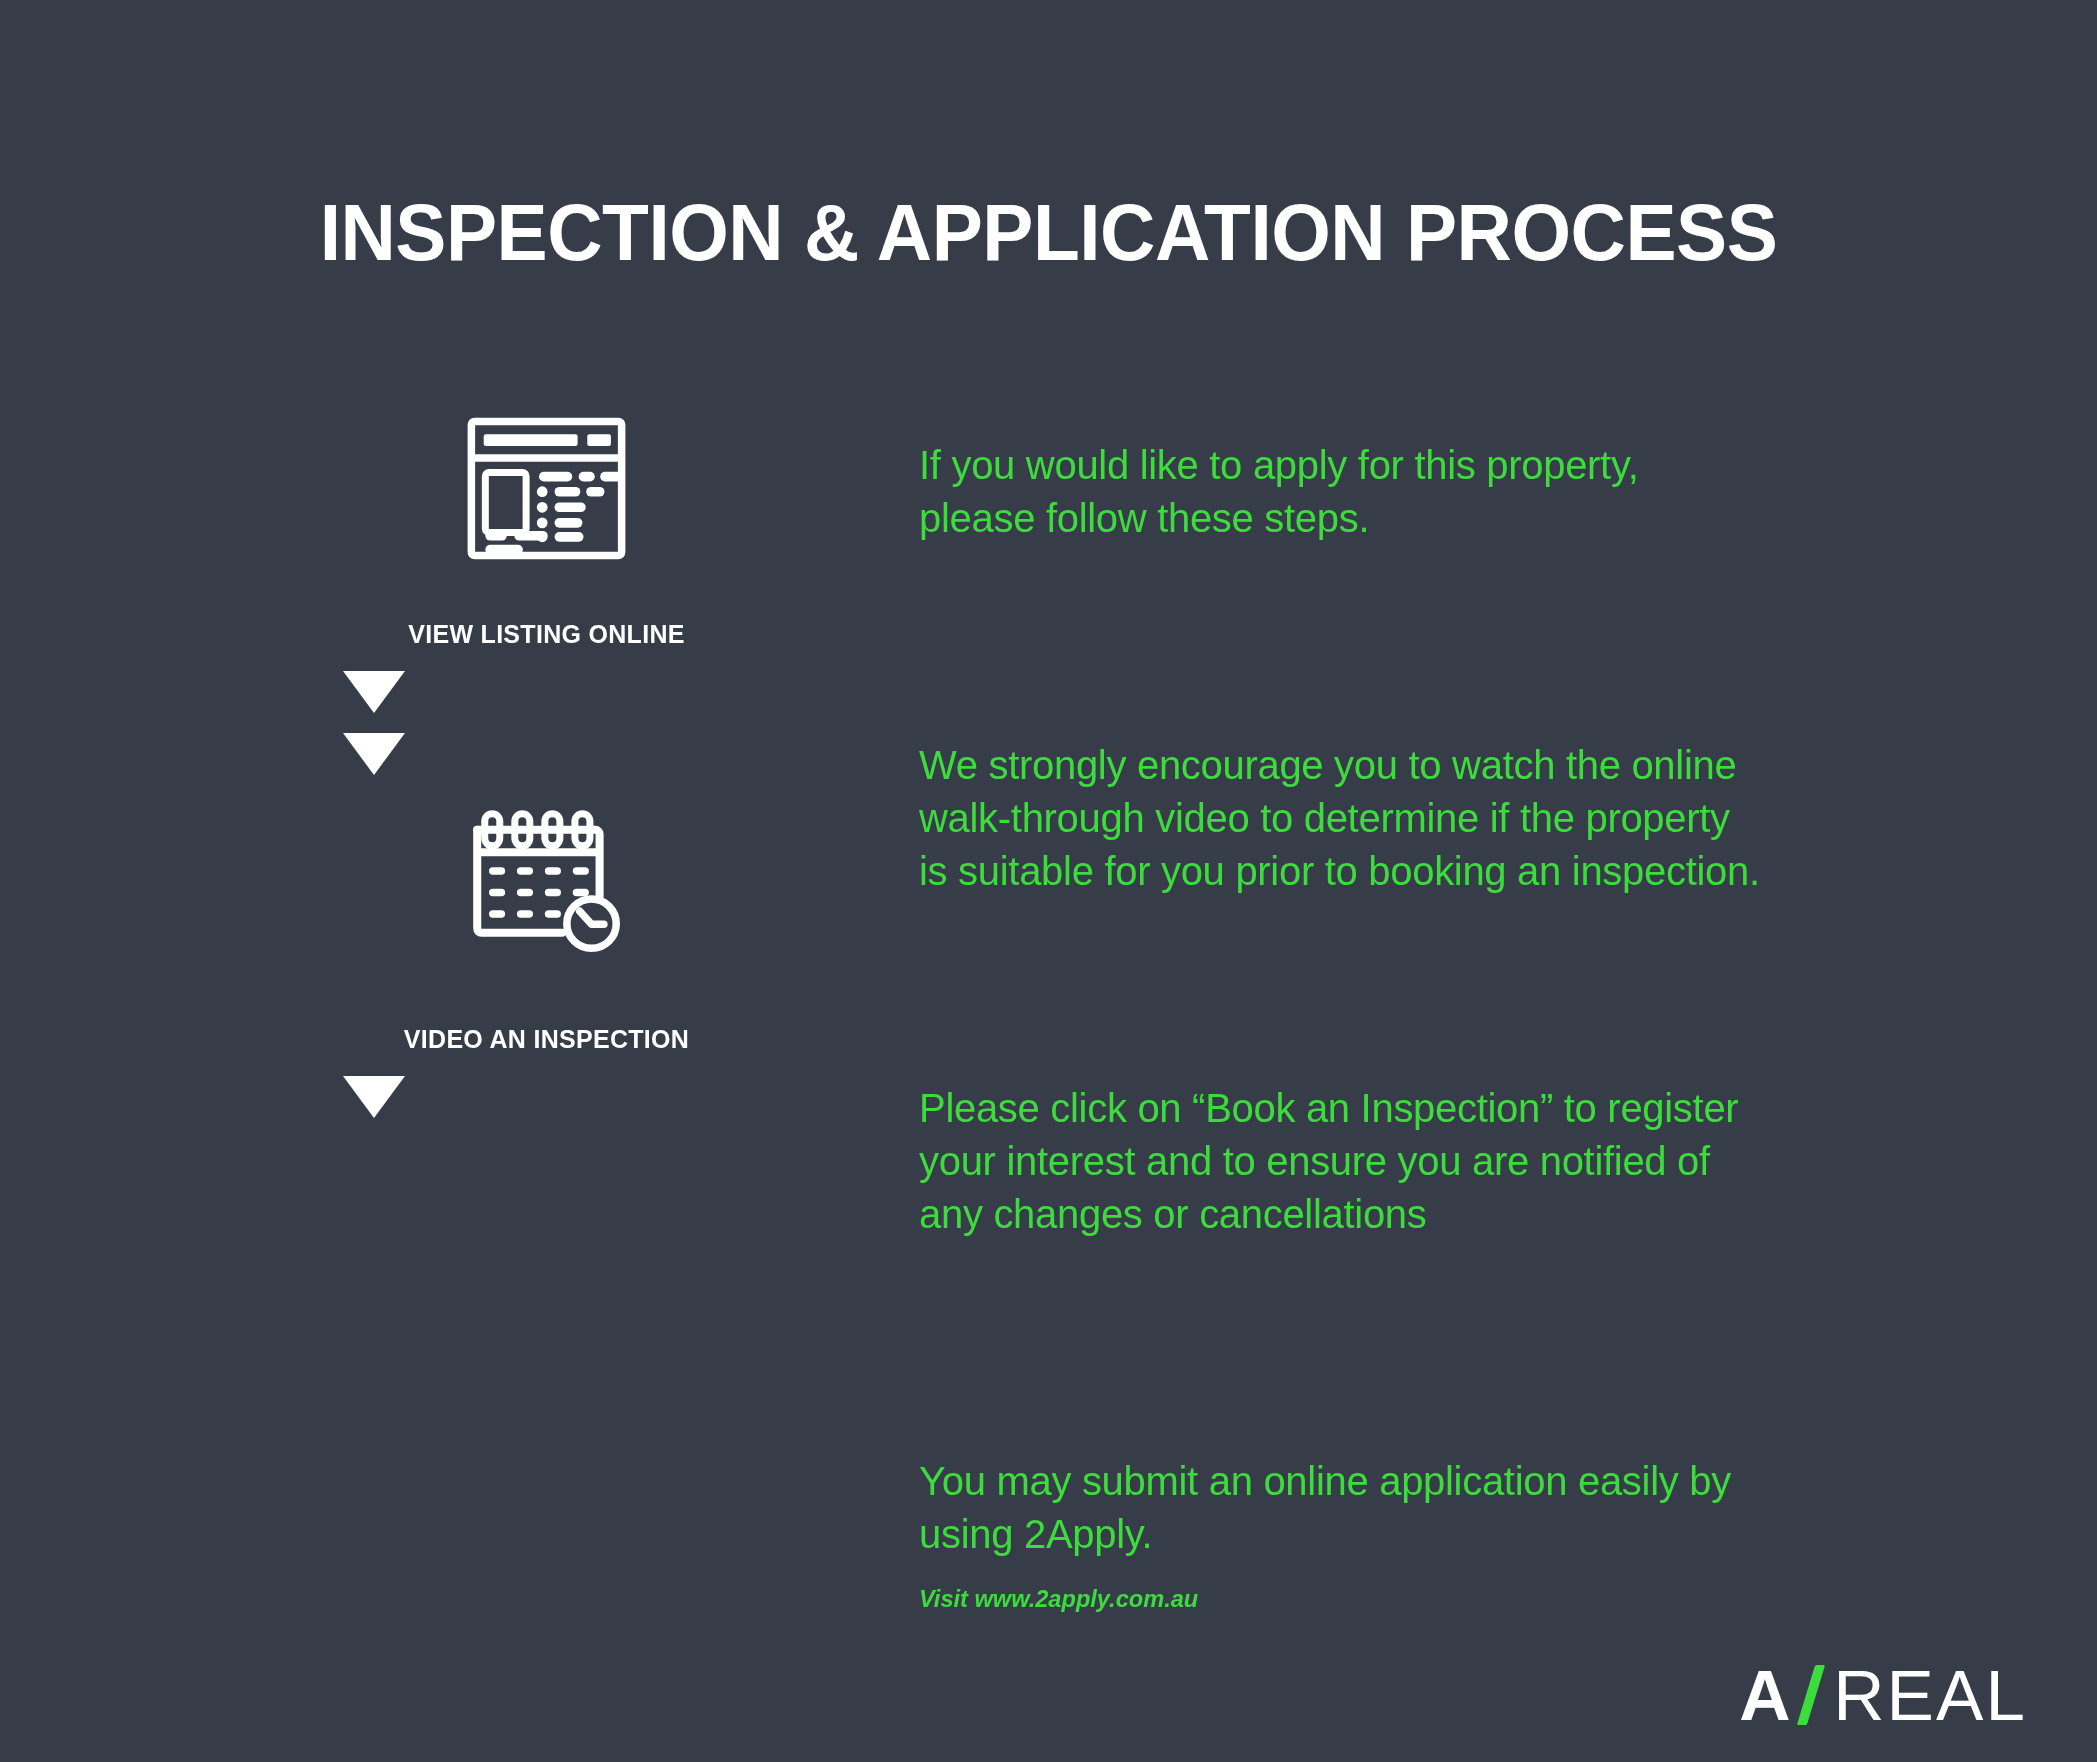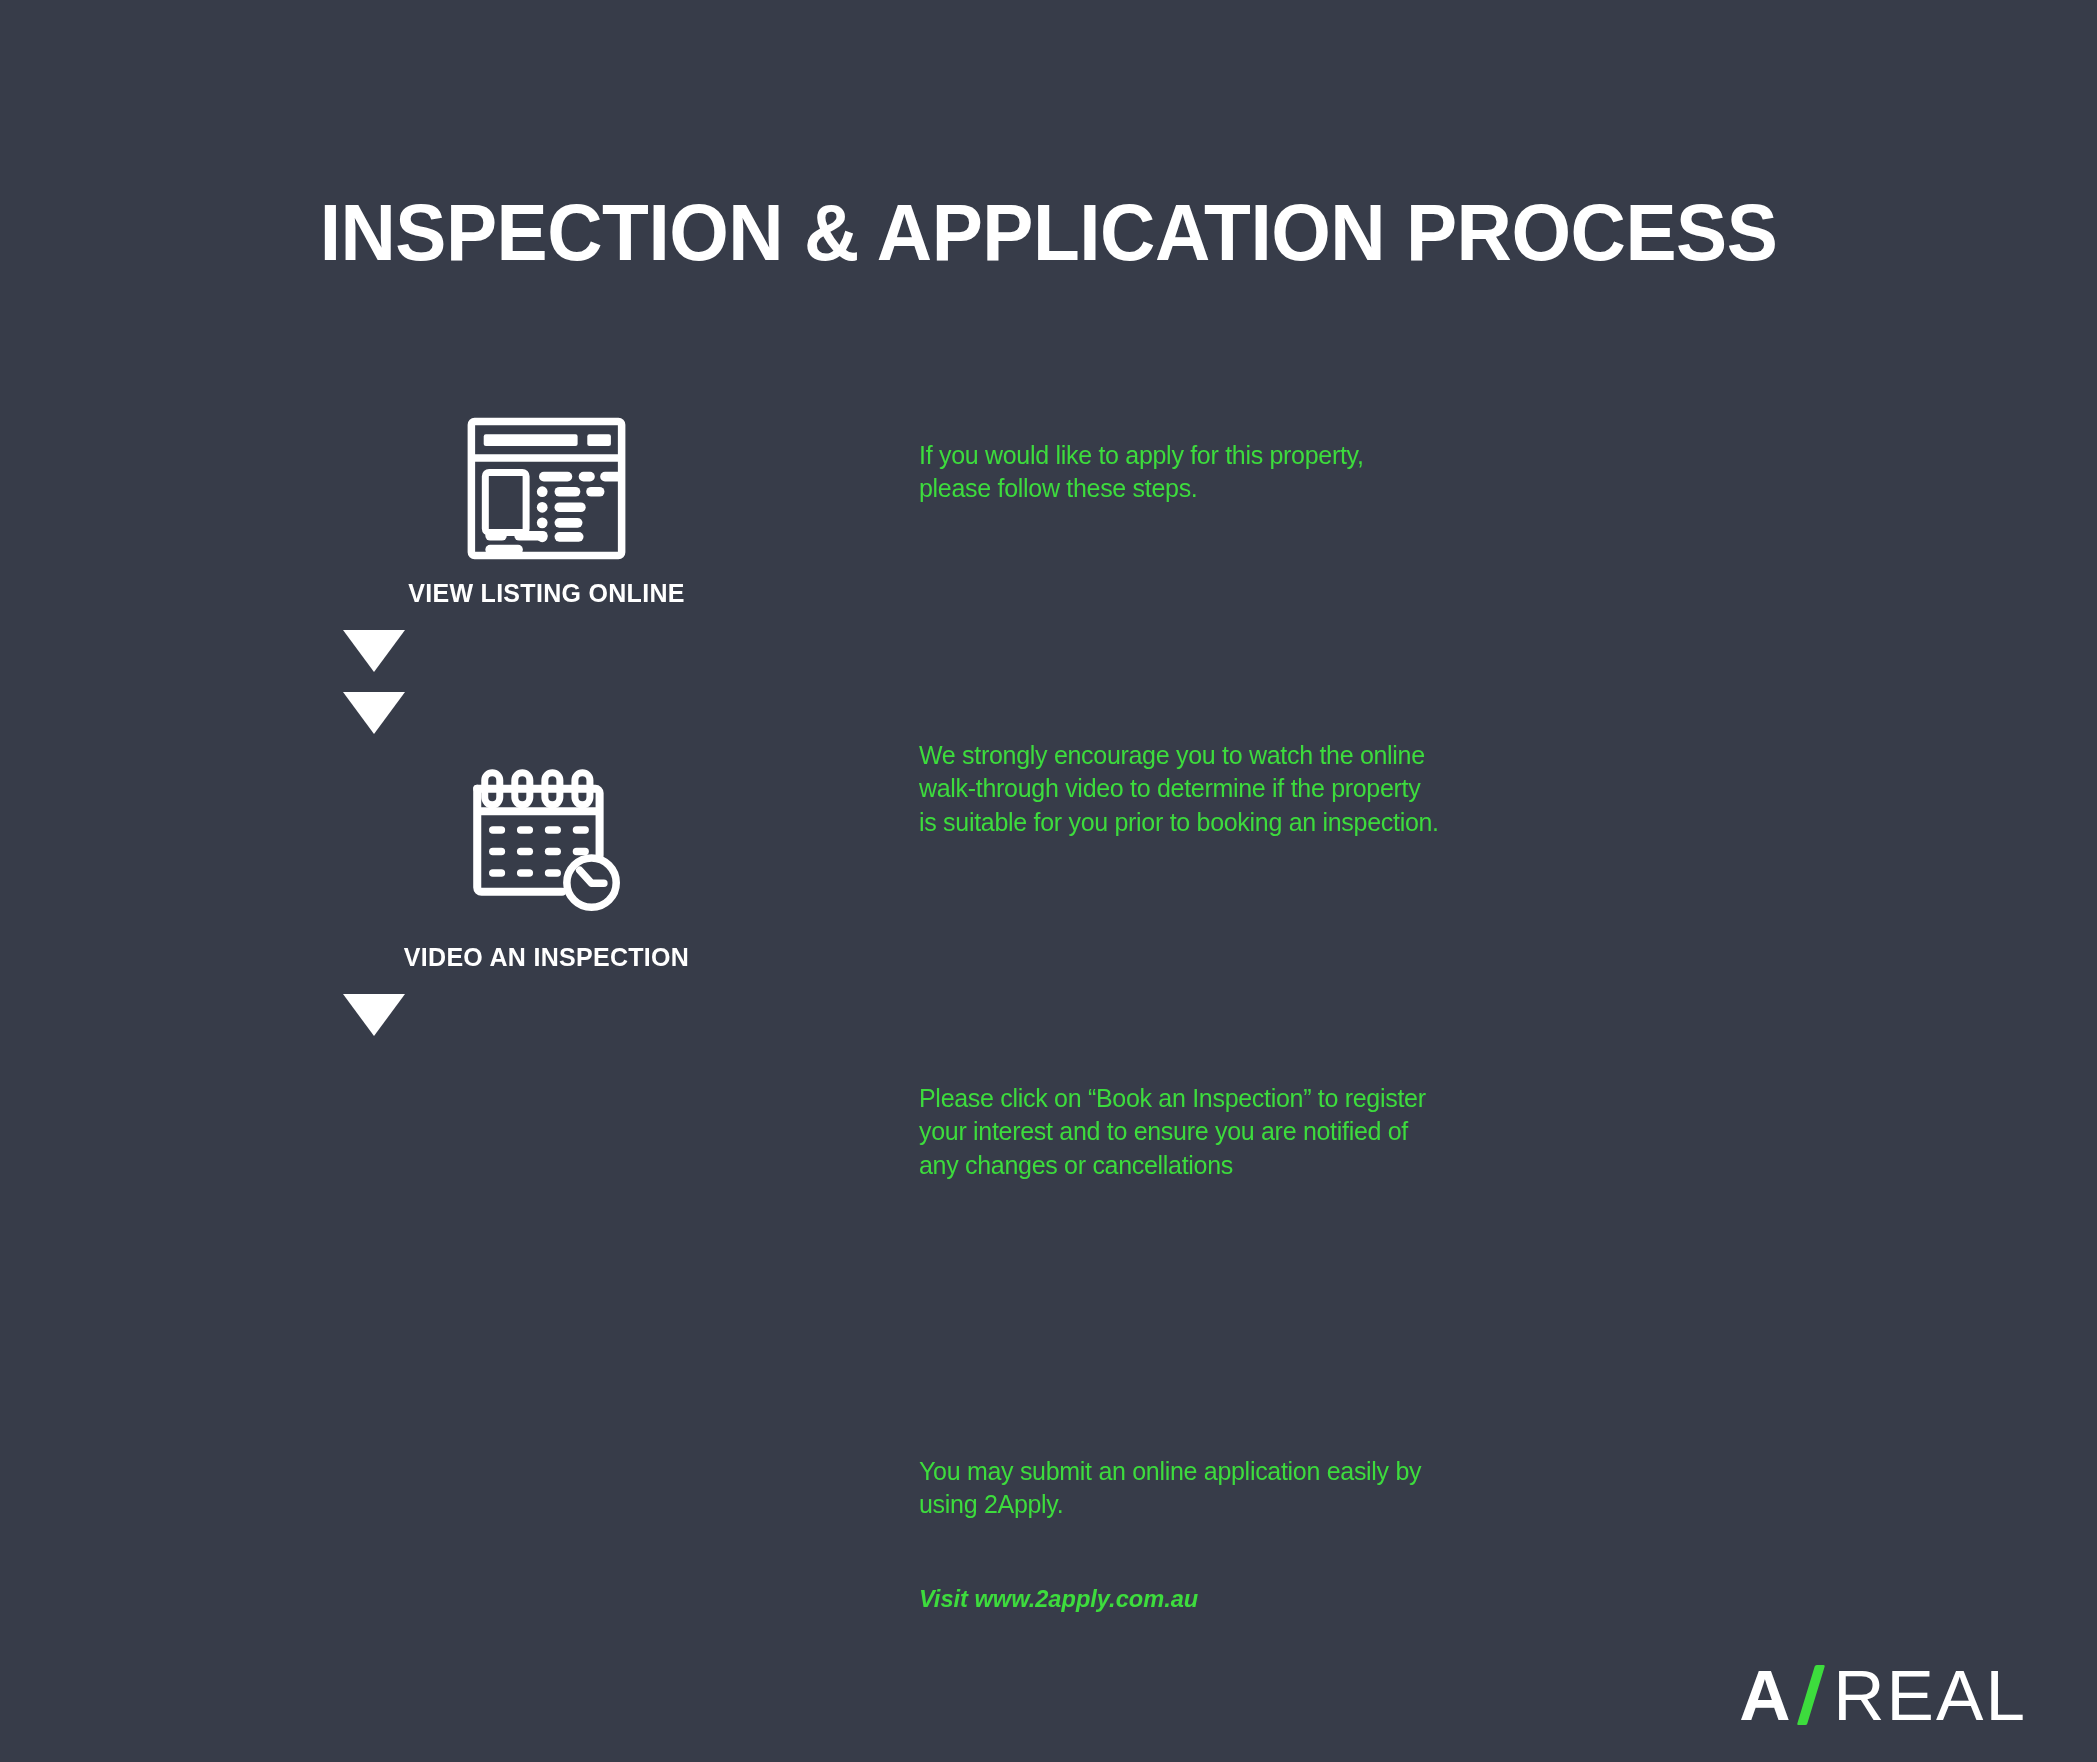--- a/index.html
+++ b/index.html
@@ -31,20 +31,21 @@
     position:absolute;
     left:343px;
     top:370px;
     width:407px;
   }
   .step{
     display:flex;
     flex-direction:column;
     align-items:center;
     width:100%;
+    gap:41px;
   }
   .icon-box{
     width:204px;
     height:177px;
     display:flex;
     align-items:center;
     justify-content:center;
   }
   .step-label{
     color:#ffffff;
@@ -72,21 +73,21 @@
 
   
   .notes{
     position:absolute;
     left:919px;
     top:407px;
     width:1018px;
   }
   .note{
     color:#3ddc3d;
-    font-size:25px;
+    font-size:40px;
     line-height:1.33;
     font-weight:400;
     white-space:pre-line;
     font-family:"Liberation Sans", sans-serif;
     letter-spacing:-0.3px;
   }
   #note-1{position:absolute;top:0px;left:0;}
   #note-2{position:absolute;top:300px;left:0;}
   #note-3{position:absolute;top:643px;left:0;}
   #note-4{position:absolute;top:1016px;left:0;}

